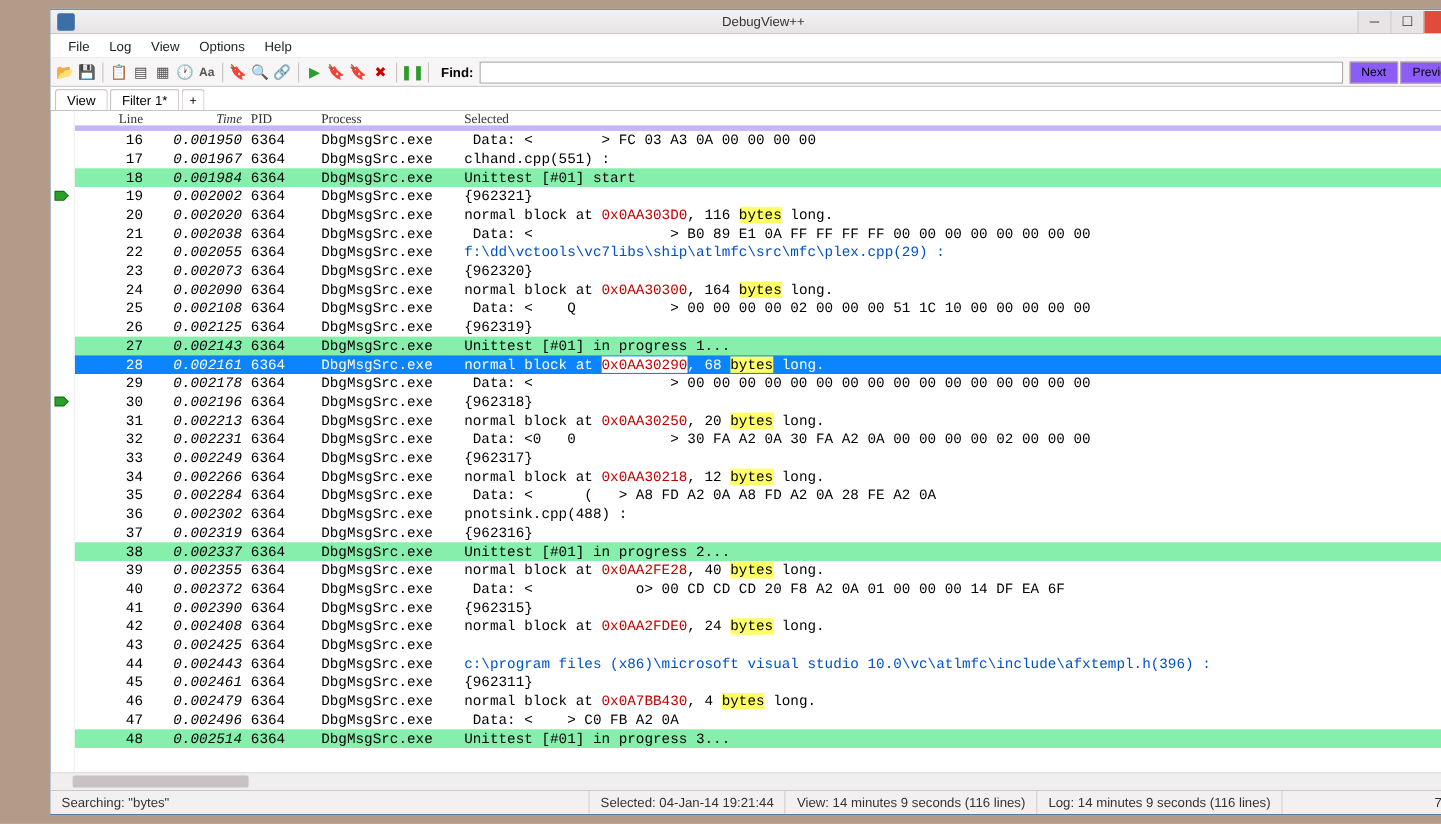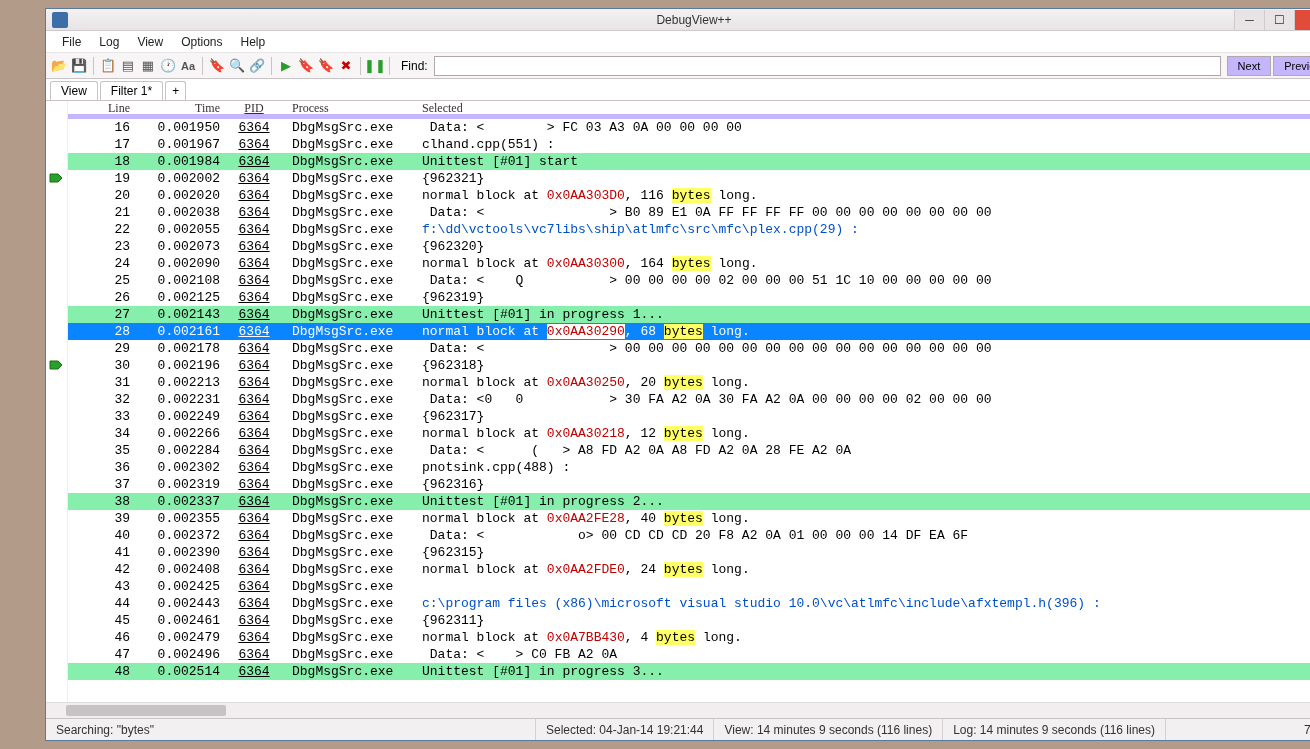--- a/index.html
+++ b/index.html
@@ -9,36 +9,36 @@
 .titlebar .icon { width: 16px; height: 16px; margin: 0 6px; background: #3c6ea8; border-radius: 2px; }
 .titlebar .title { position:absolute; left:0; right:0; text-align:center; font-size: 12px; color: #333; pointer-events:none;}
 .winbtns { margin-left: auto; display: flex; }
 .winbtn { width: 30px; height: 20px; display:flex; align-items:center; justify-content:center; font-size:12px; color:#333; background:#e8e4e6; border-left:1px solid #d0cacd;}
 .winbtn.close { background:#e04b3a; color:#fff; width:48px;}
 .menubar { height: 22px; display: flex; align-items: center; padding: 0 8px; gap: 2px; background:#fff; border-bottom:1px solid #e9e6e7;}
 .menubar span { padding: 2px 8px; font-size:12px; color:#222;}
 .toolbar { height: 26px; display: flex; align-items: center; padding: 0 4px; gap: 2px; border-bottom:1px solid #c8c2c5; background:#f7f5f6;}
 .tbtn { width:18px; height:18px; display:flex; align-items:center; justify-content:center; font-size:13px; color:#555;}
 .tsep { width:1px; height:18px; background:#c9c3c6; margin:0 3px;}
-.find-label { margin-left:6px; font-weight:normal; font-size:12px;}
+.find-label { margin-left:6px; font-weight:bold; font-size:12px;}
 .find-input { flex:1; height:20px; border:1px solid #b0a8ab; padding:0 4px; margin:0 4px; }
-.navbtn { height:20px; padding:0 10px; border:1px solid #b0a8ab; background:#c4b5fd; font-size:11px;}
+.navbtn { height:20px; padding:0 10px; border:1px solid #b0a8ab; background:#8b5cf6; font-size:11px;}
 .tabbar { height:22px; display:flex; align-items:flex-end; padding:0 4px; border-bottom:1px solid #c8c2c5; position:relative; background:#fff;}
 .tab { padding:2px 10px; border:1px solid #c8c2c5; border-bottom:none; background:#fff; font-size:12px; margin-right:2px; border-radius:3px 3px 0 0;}
 .tab.add { padding:2px 6px;}
 .tabclose { position:absolute; right:8px; top:2px; font-size:14px; color:#555;}
 .logarea { flex:1; display:flex; overflow:hidden; position:relative;}
 .gutter { width:22px; background:#fff; border-right:1px solid #eee; position:relative;}
 .bookmark { position:absolute; left:3px; width:14px; height:14px; }
 .bookmark svg { width:14px; height:14px; }
 .table { flex:1; overflow:hidden; font-family: Consolas, "Courier New", monospace; font-size:13px; position:relative;}
 .header { display:flex; height:18px; background:#fff; border-bottom:5px solid #c4b5fd; font-family:"Segoe UI"; font-size:12px; color:#333;}
 .col-line { width:70px; text-align:right; padding-right:8px;}
-.col-time { width:90px; text-align:right; padding-right:8px;}
-.col-pid  { width:60px; text-align:center; padding-right:8px;text-decoration:underline;}
+.col-time { width:90px; text-align:right; padding-right:8px;font-style:italic;}
+.col-pid  { width:60px; text-align:left; padding-right:8px;}
 .col-proc { width:130px; padding-left:4px;}
 .col-msg  { flex:1; padding-left:4px; white-space:pre;}
 .rows { }
 .row { display:flex; height:17px; line-height:17px; white-space:pre;}
 .row.green { background:#86efac; }
 .row.sel { background:#0a84ff; color:#fff;}
 .addr { color:#c00000;}
 .row.sel .addr { background:#fff; color:#c00000;}
 .hl { background:#ffff66; color:#000;}
 .row.sel .hl { background:#ffff66; color:#000;}

